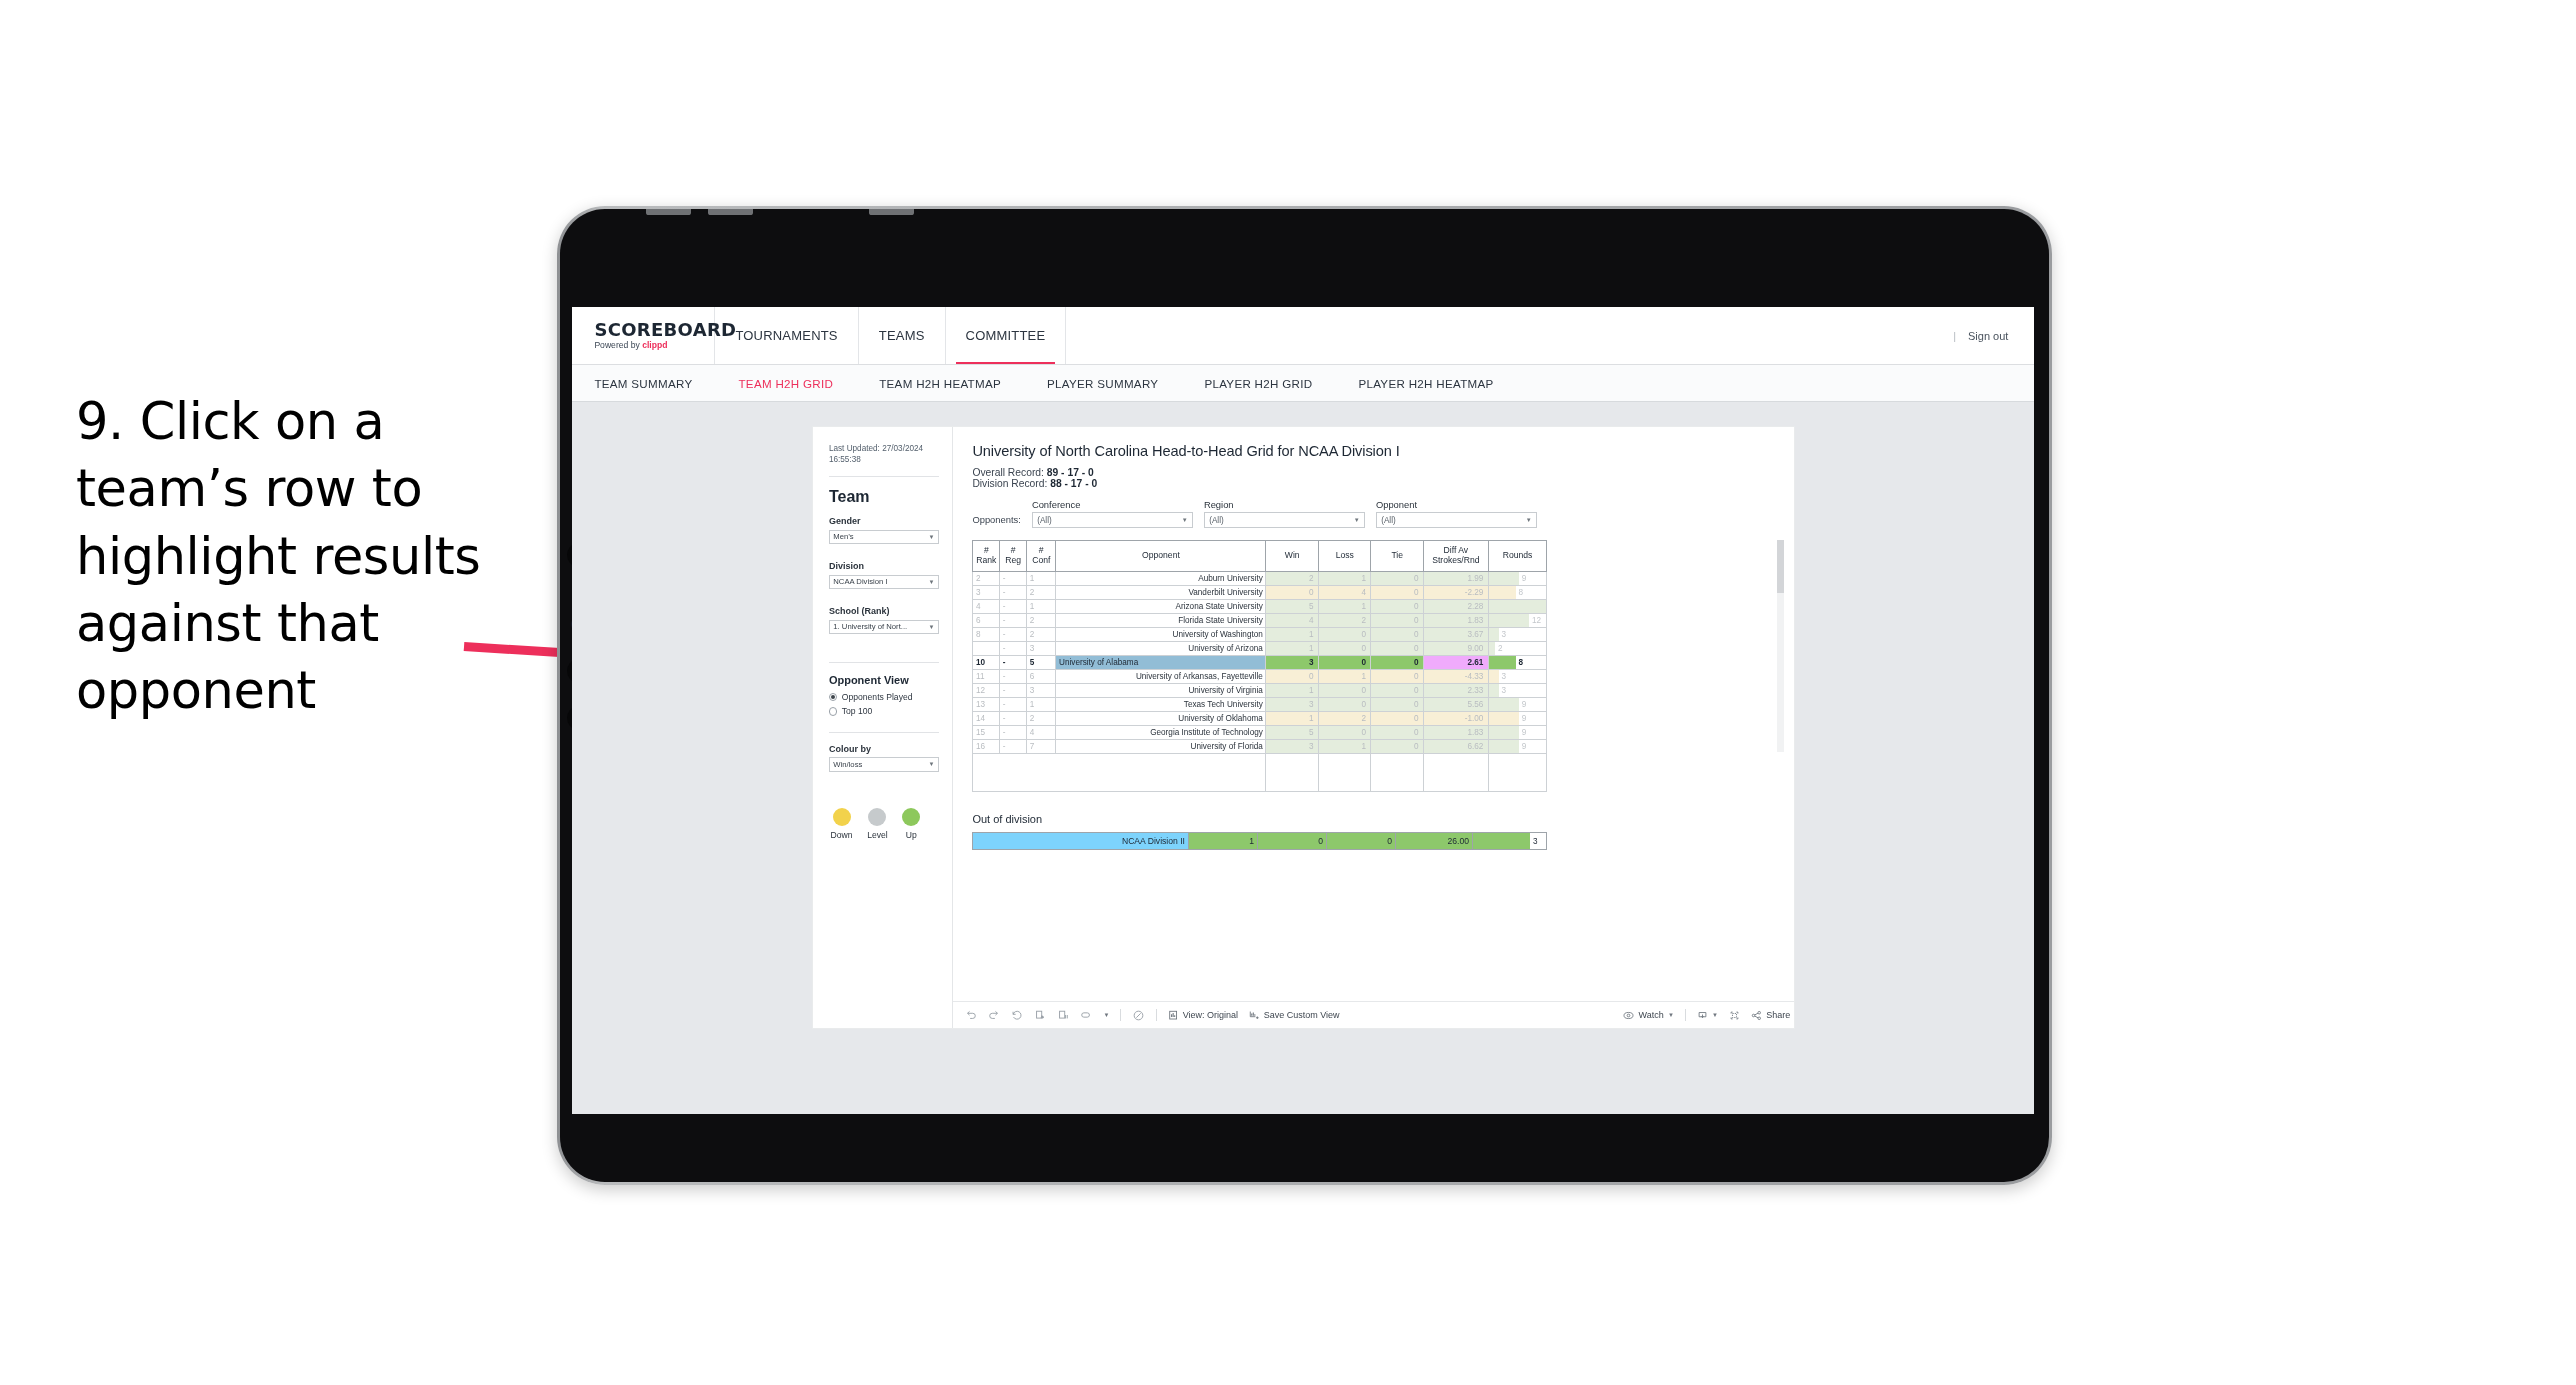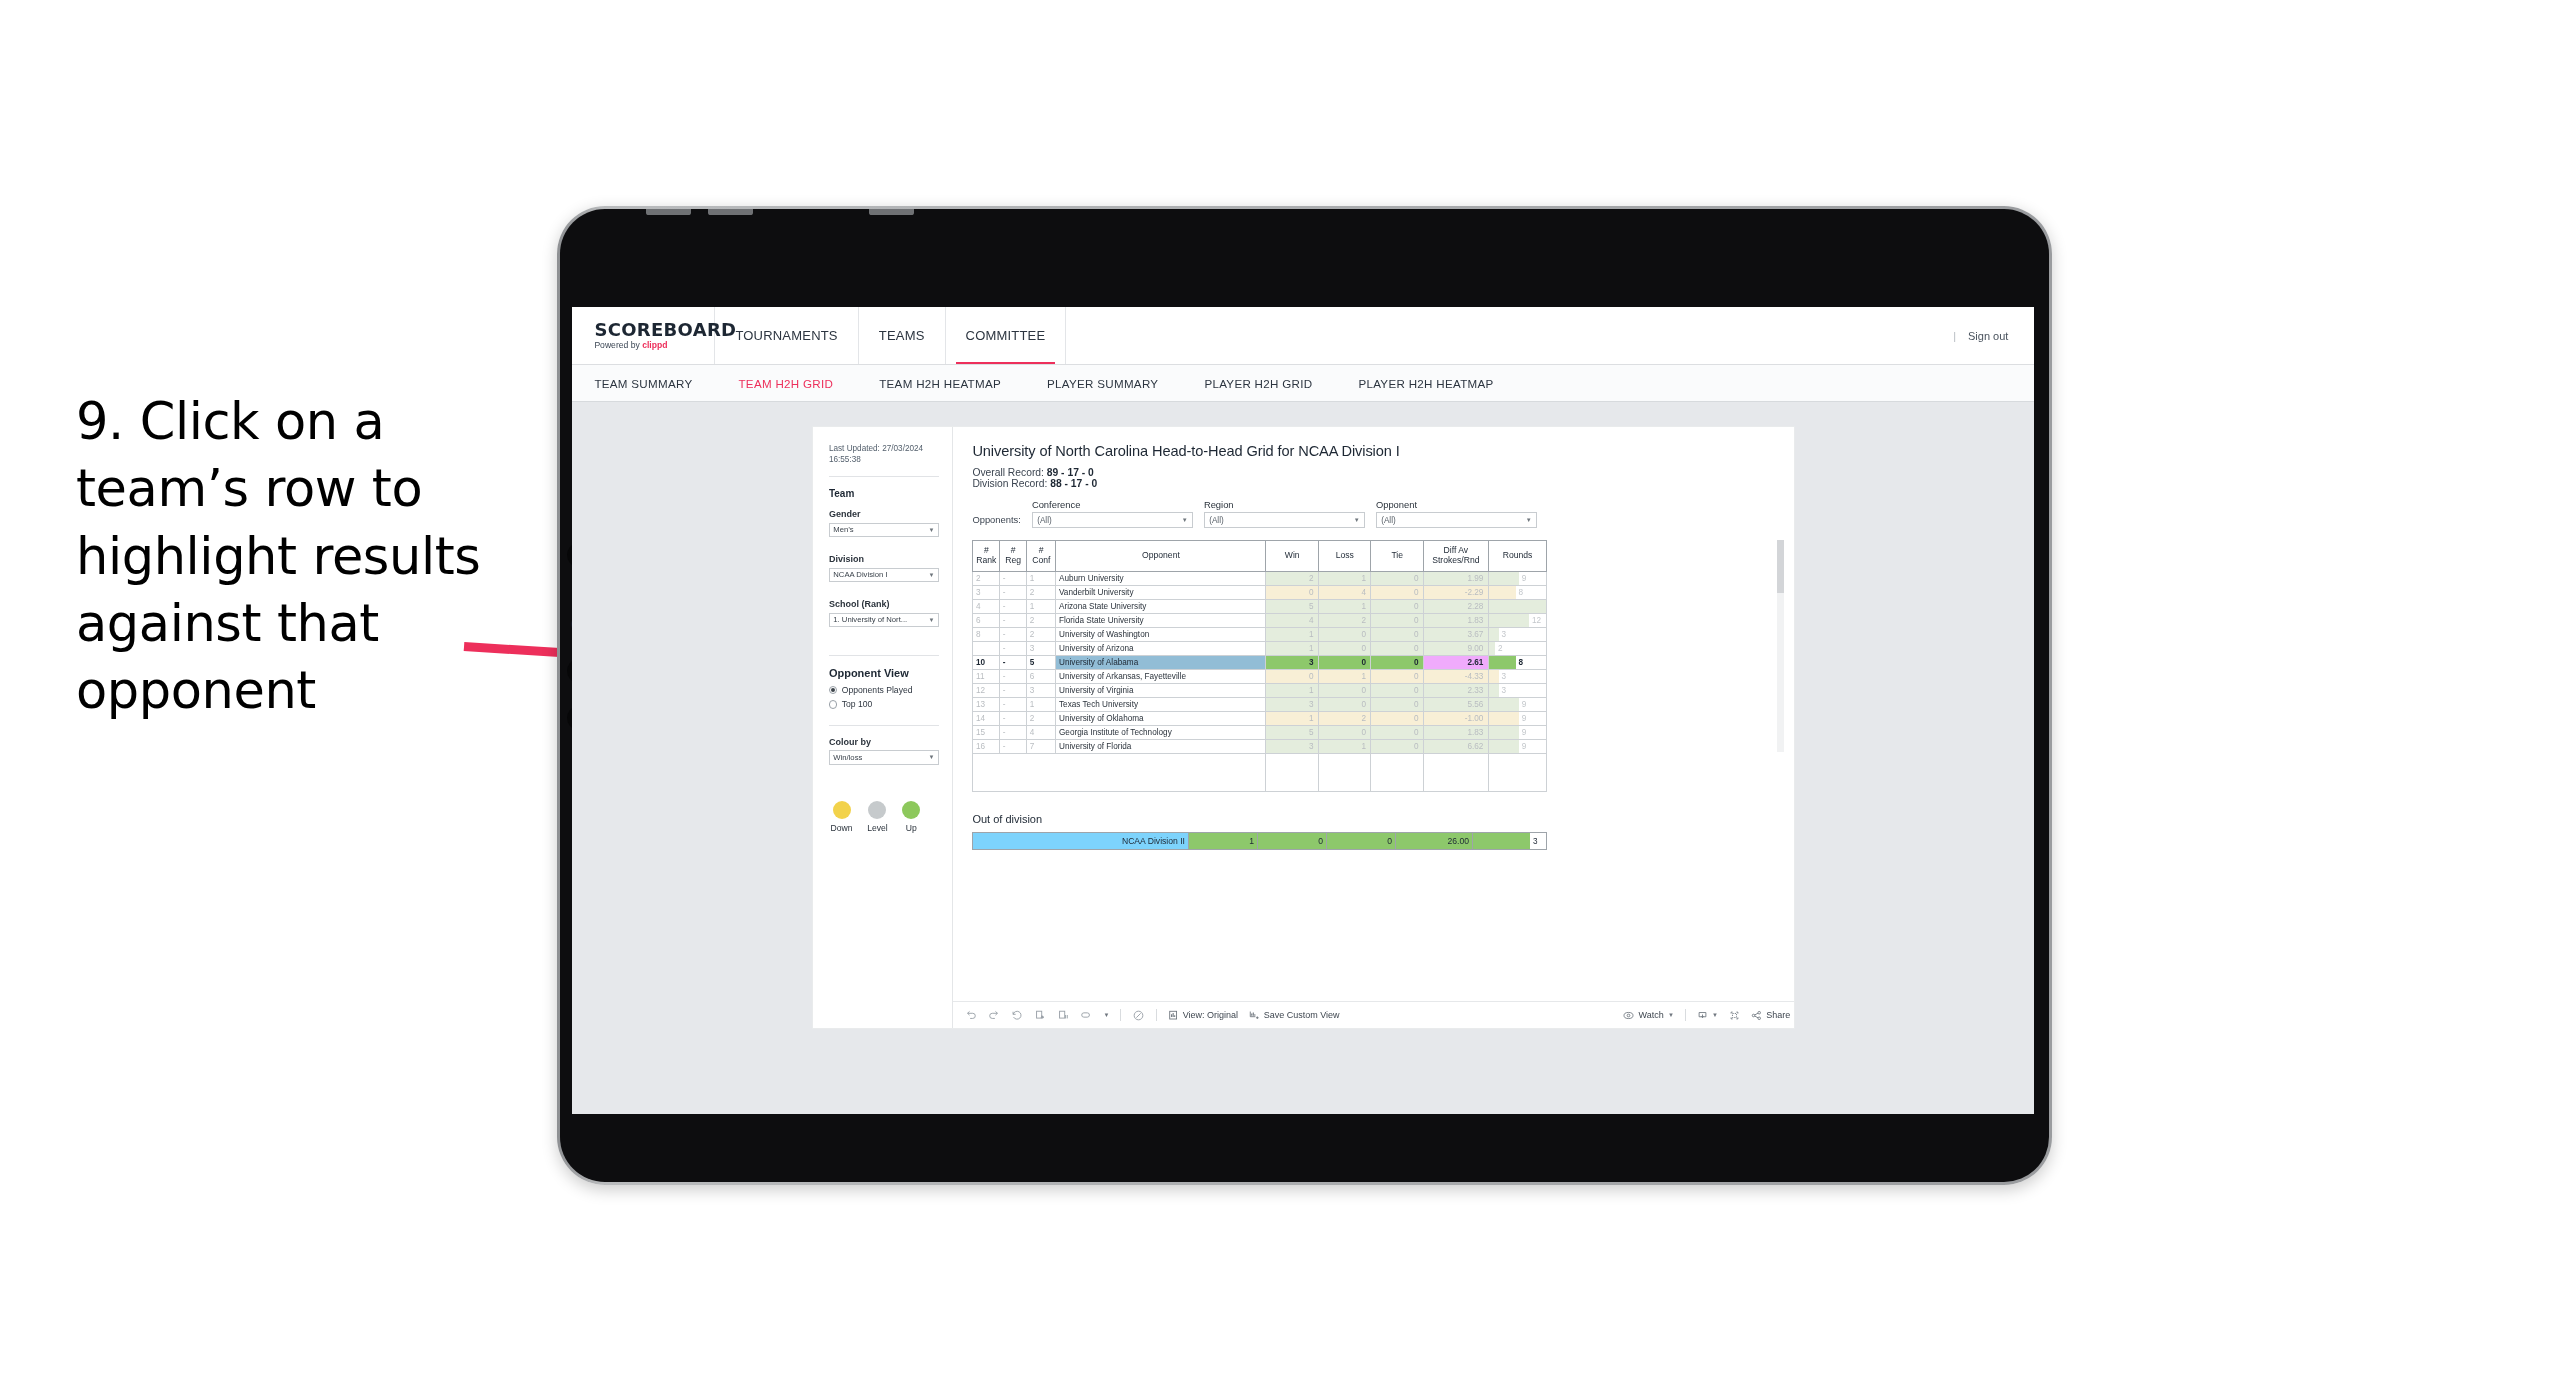--- a/index.html
+++ b/index.html
@@ -147,21 +147,21 @@
     box-shadow: 0 0 0 0.9px #e9ebed;
   }
   #sidebar {
     width: 140px; padding: 15.5px 0 0 15.5px;
     border-right: 0.9px solid #e4e6e8;
     font-size: 9.4px; color: #2e3640;
     display: flex; flex-direction: column;
   }
   #last-updated { font-size: 8.2px; color: #54606d; line-height: 1.35; }
   .side-rule { height:0.9px; background:#e1e3e6; margin:11px 13.7px 11px 0; }
-  .side-h { font-size: 10px; font-weight: bold; color: #1d2733; margin-bottom: 10.3px; }
+  .side-h { font-size: 16px; font-weight: bold; color: #1d2733; margin-bottom: 10.3px; }
   .field-label { font-size: 9px; font-weight: bold; color: #2b333c; margin-bottom: 3.4px; }
   .select {
     width: 110px; height: 14.6px;
     border: 0.9px solid #c8ccd0; background: #fff;
     display: flex; align-items: center;
     padding: 0 3.4px; font-size: 7.7px; color: #3a424b;
     position: relative; margin-bottom: 17px;
   }
   .select .caret {
     position: absolute; right: 3.4px;
@@ -216,21 +216,21 @@
   .c-rank { width: 22px; } .c-reg { width: 22px; } .c-conf { width: 24px; }
   .c-opp { width: 172px; } .c-win { width: 43px; } .c-loss { width: 43px; }
   .c-tie { width: 43px; } .c-diff { width: 53px; } .c-rounds { width: 48px; }
   tbody td {
     border: 0.9px solid #cdd1d5; height: 14px;
     font-size: 8.2px; color: #2b333c; padding: 0 2.6px;
     white-space: nowrap; overflow: hidden;
   }
   td.num { text-align: right; padding-right: 4.3px; }
   tbody tr.dim td { color: #b9bdc1; }
-  tbody tr.dim td.lbl { color: #2b333c; }
+  tbody tr.dim td.lbl { color: #2b333c; text-align: right; }
   tbody tr.sel td { color: #1d2733; font-weight: bold; }
   tbody tr.sel td.lbl { background: #92bdd6; font-weight: normal; }
   td.rounds { position: relative; padding: 0; }
   .rbar { position: absolute; left: 0; top: 0; bottom: 0; }
   .rnum {
     position: absolute; top: 0; bottom: 0;
     display: flex; align-items: center; font-size: 8.2px;
     padding-left: 2.6px;
   }
   #tbl-filler td { height: 38px; border-top: 0.9px solid #cdd1d5; }

